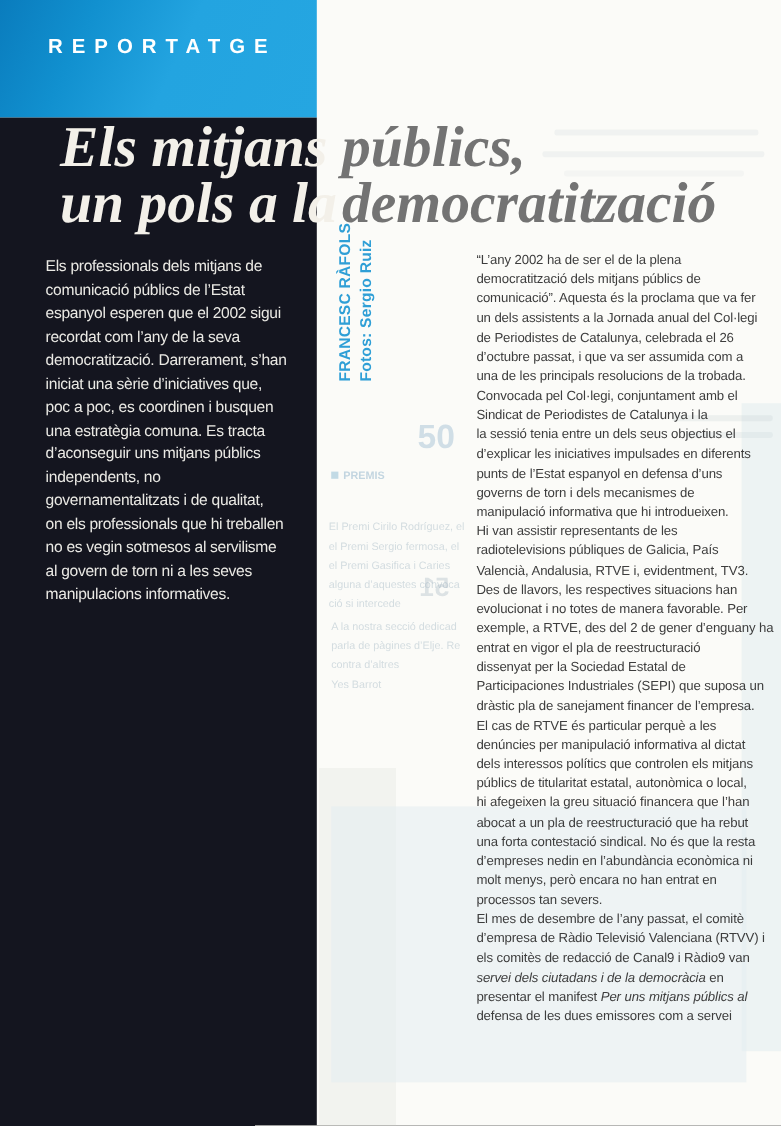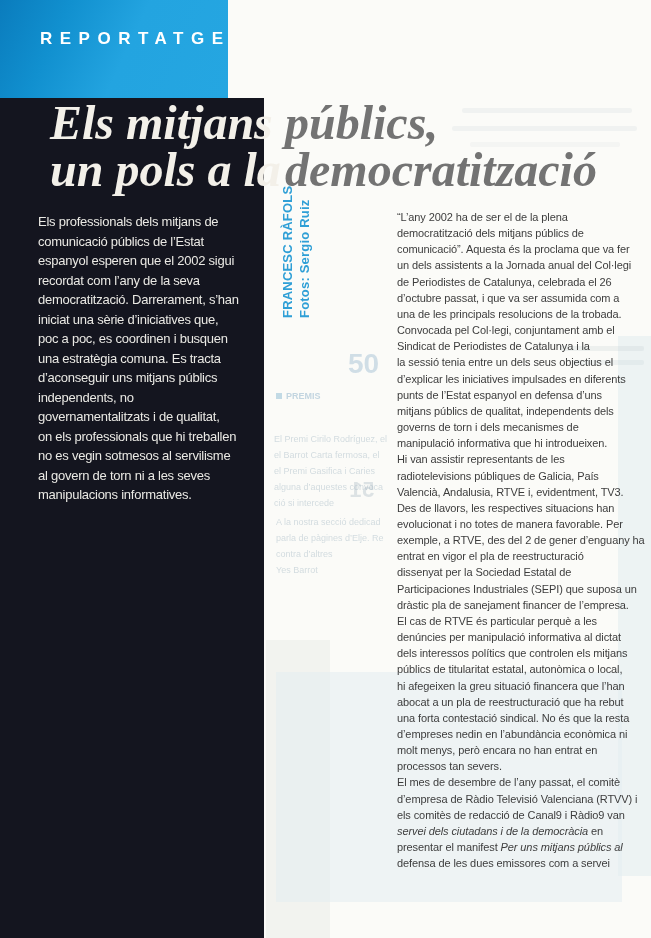--- a/index.html
+++ b/index.html
@@ -3,21 +3,21 @@
 <meta charset="utf-8">
 <style>
   html,body{margin:0;padding:0;background:#888;}
   .page{
     position:relative;width:651px;height:938px;margin:0 auto;
     background:#fbfbf8;overflow:hidden;
     font-family:"Liberation Sans",sans-serif;
   }
   
   .kicker{
-    position:absolute;left:0;top:0;width:228px;height:98px;
+    position:absolute;left:0;top:0;width:264px;height:98px;
     background:linear-gradient(115deg,#0a7cbd 0%,#1190cf 26%,#23a4e0 55%,#25a6e1 100%);
   }
   .kicker-label{
     position:absolute;left:40px;top:29px;
     font-size:17px;font-weight:bold;letter-spacing:7.5px;color:#ffffff;
     white-space:nowrap;
   }
   
   .darkcol{
     position:absolute;left:0;top:98px;width:264px;height:840px;
@@ -89,21 +89,21 @@
   <div class="smudge sm1"></div>
   <div class="smudge sm2"></div>
   <div class="smudge sm3"></div>
   <div class="smudge sm4"></div>
   <div class="smudge sm5"></div>
 
   <div class="ghost ghost-num" id="ghost-50">50</div>
   <div class="ghost" id="ghost-premis"><span class="sq"></span><span>PREMIS</span></div>
   <div class="ghost" id="ghost-g1">
       <div>El Premi Cirilo Rodríguez, el</div>
-      <div>el Barrot Carta fermosa, el</div>
+      <div>el Premi Sergio fermosa, el</div>
       <div>el Premi Gasifica i Caries</div>
       <div>alguna d’aquestes convoca</div>
       <div>ció si intercede</div>
     </div>
   <div class="ghost ghost-num" id="ghost-51">51</div>
   <div class="ghost" id="ghost-g2">
       <div>A la nostra secció dedicad</div>
       <div>parla de pàgines d’Elje. Re</div>
       <div>contra d’altres</div>
       <div>Yes Barrot</div>
@@ -155,21 +155,20 @@
       <div>comunicació”. Aquesta és la proclama que va fer</div>
       <div>un dels assistents a la Jornada anual del Col·legi</div>
       <div>de Periodistes de Catalunya, celebrada el 26</div>
       <div>d’octubre passat, i que va ser assumida com a</div>
       <div>una de les principals resolucions de la trobada.</div>
       <div>Convocada pel Col·legi, conjuntament amb el</div>
       <div>Sindicat de Periodistes de Catalunya i la</div>
       <div>la sessió tenia entre un dels seus objectius el</div>
       <div>d’explicar les iniciatives impulsades en diferents</div>
       <div>punts de l’Estat espanyol en defensa d’uns</div>
-      <div>mitjans públics de qualitat, independents dels</div>
       <div>governs de torn i dels mecanismes de</div>
       <div>manipulació informativa que hi introdueixen.</div>
       <div>Hi van assistir representants de les</div>
       <div>radiotelevisions públiques de Galicia, País</div>
       <div>Valencià, Andalusia, RTVE i, evidentment, TV3.</div>
       <div>Des de llavors, les respectives situacions han</div>
       <div>evolucionat i no totes de manera favorable. Per</div>
       <div>exemple, a RTVE, des del 2 de gener d’enguany ha</div>
       <div>entrat en vigor el pla de reestructuració</div>
       <div>dissenyat per la Sociedad Estatal de</div>

